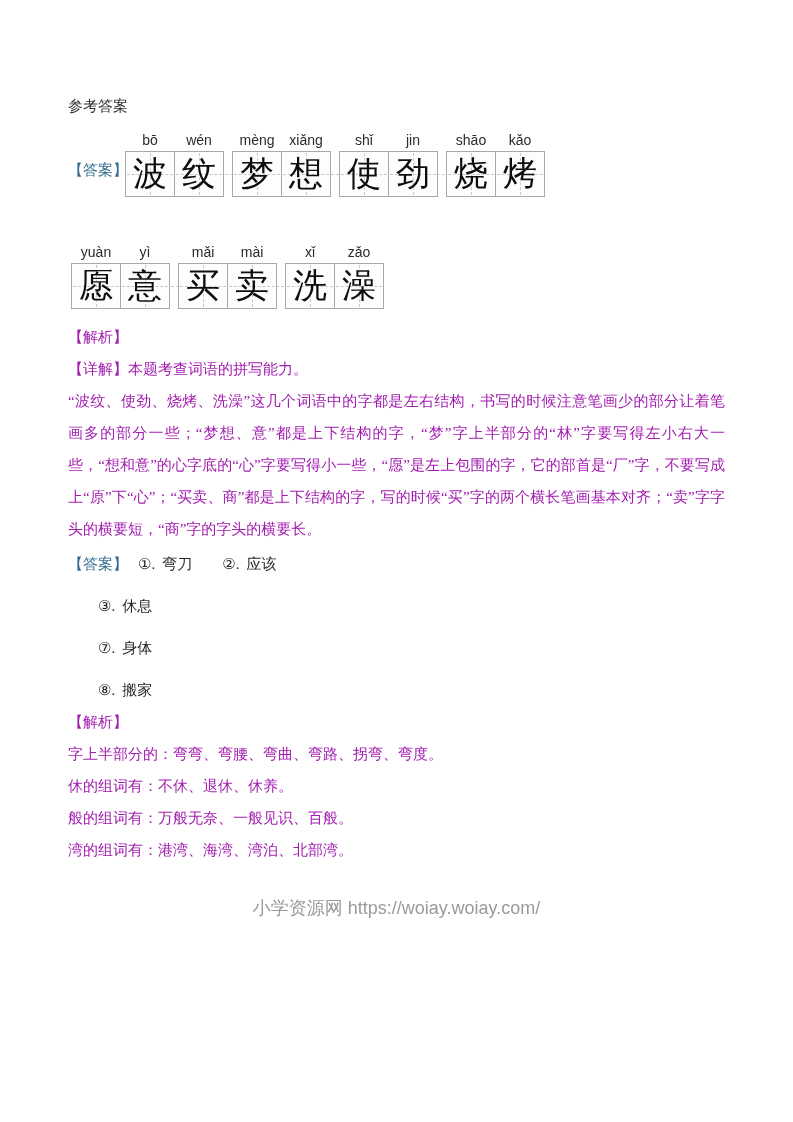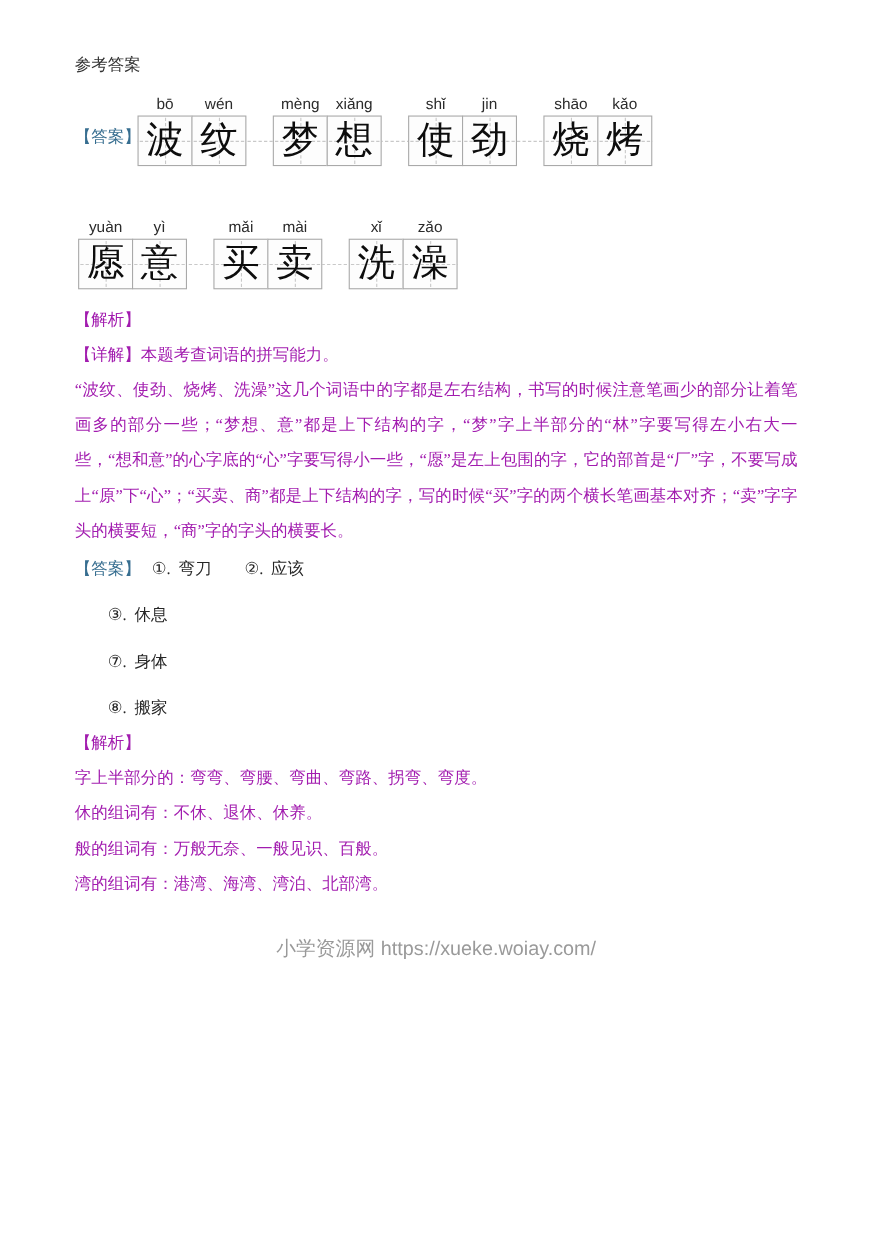--- a/index.html
+++ b/index.html
@@ -3,21 +3,21 @@
 <meta charset="utf-8">
 <style>
   * { margin: 0; padding: 0; box-sizing: border-box; }
   html, body { background: #ffffff; }
   .page {
     position: relative;
     width: 793px;
     height: 1047px;
     margin: 0 auto;
     background: #ffffff;
-    padding: 51px 68px 0 68px;
+    padding: 97px 68px 0 68px;
     font-family: "Liberation Serif", "DejaVu Serif", serif;
     color: #262626;
     overflow: hidden;
   }
   .doc-title {
     font-size: 15px;
     line-height: 18px;
     font-weight: normal;
     color: #333333;
   }
@@ -27,21 +27,21 @@
   .answer-strip.first { margin-top: 16px; }
   .answer-strip.second { margin-top: 46px; padding-left: 3px; }
   .strip-label {
     font-size: 15px;
     color: #376e90;
     padding-top: 30px;
     white-space: nowrap;
     width: 57px;
     flex: 0 0 57px;
   }
-  .box-groups { display: flex; gap: 24px; position: relative; }
+  .box-groups { display: flex; gap: 8px; position: relative; }
   .box-groups::before {          
     content: "";
     position: absolute;
     left: 0; right: 0;
     top: 43px;
     border-top: 1px dashed #c9c9c9;
     z-index: 0;
   }
   .box-group { display: flex; position: relative; z-index: 1; }
   .cell { display: flex; flex-direction: column; width: 50px; }
@@ -254,15 +254,15 @@
   </div>
 
   <div class="body-text analysis2">
     <p class="section-label">【解析】</p>
     <p>字上半部分的：弯弯、弯腰、弯曲、弯路、拐弯、弯度。</p>
     <p>休的组词有：不休、退休、休养。</p>
     <p>般的组词有：万般无奈、一般见识、百般。</p>
     <p>湾的组词有：港湾、海湾、湾泊、北部湾。</p>
   </div>
 
-  <div class="footer">小学资源网 https://xueke.woiay.com/</div>
+  <div class="footer">小学资源网 https://woiay.woiay.com/</div>
 
 </div>
 
 </body></html>

